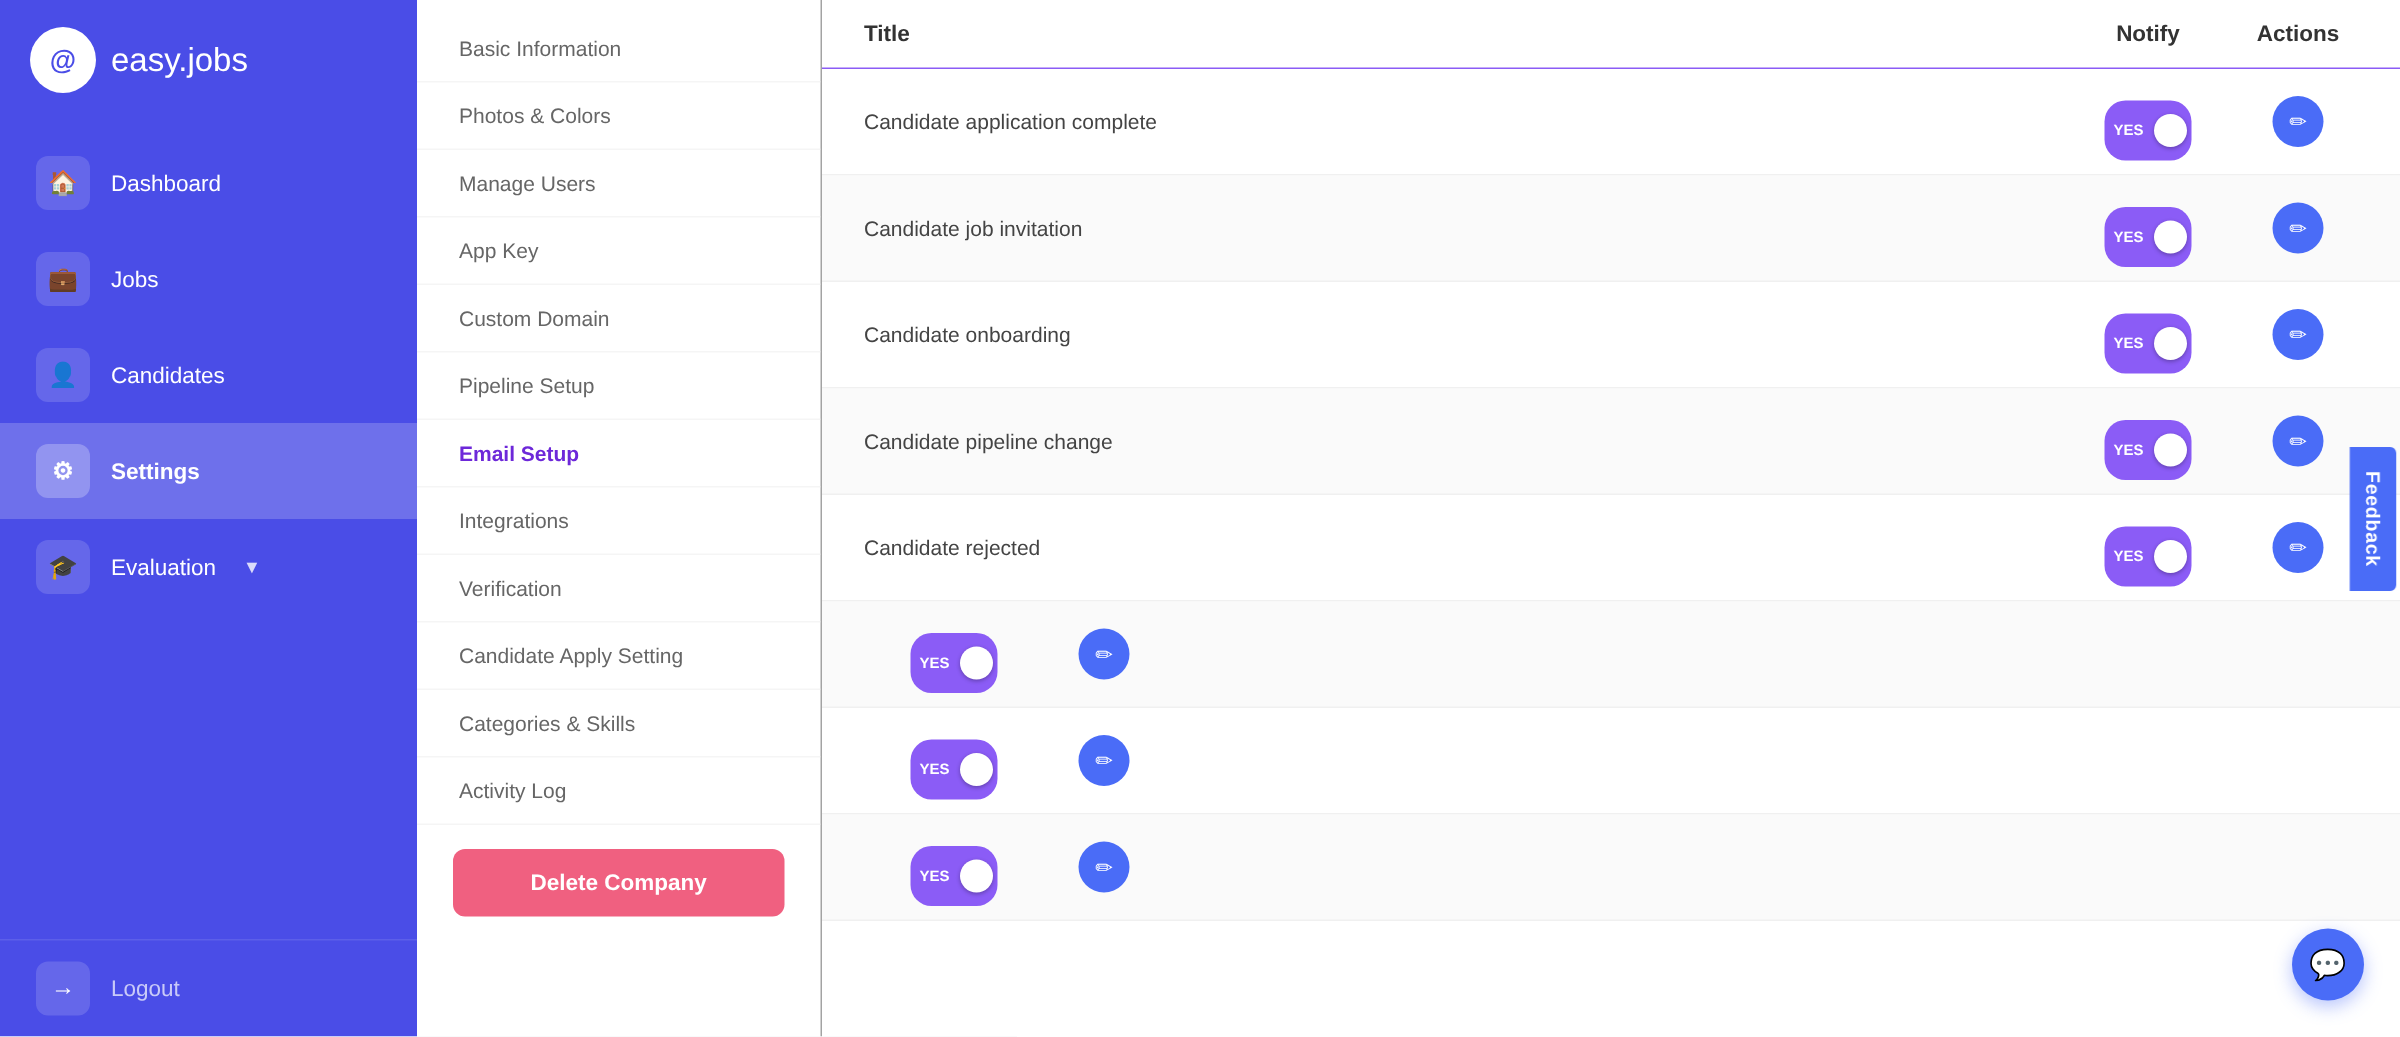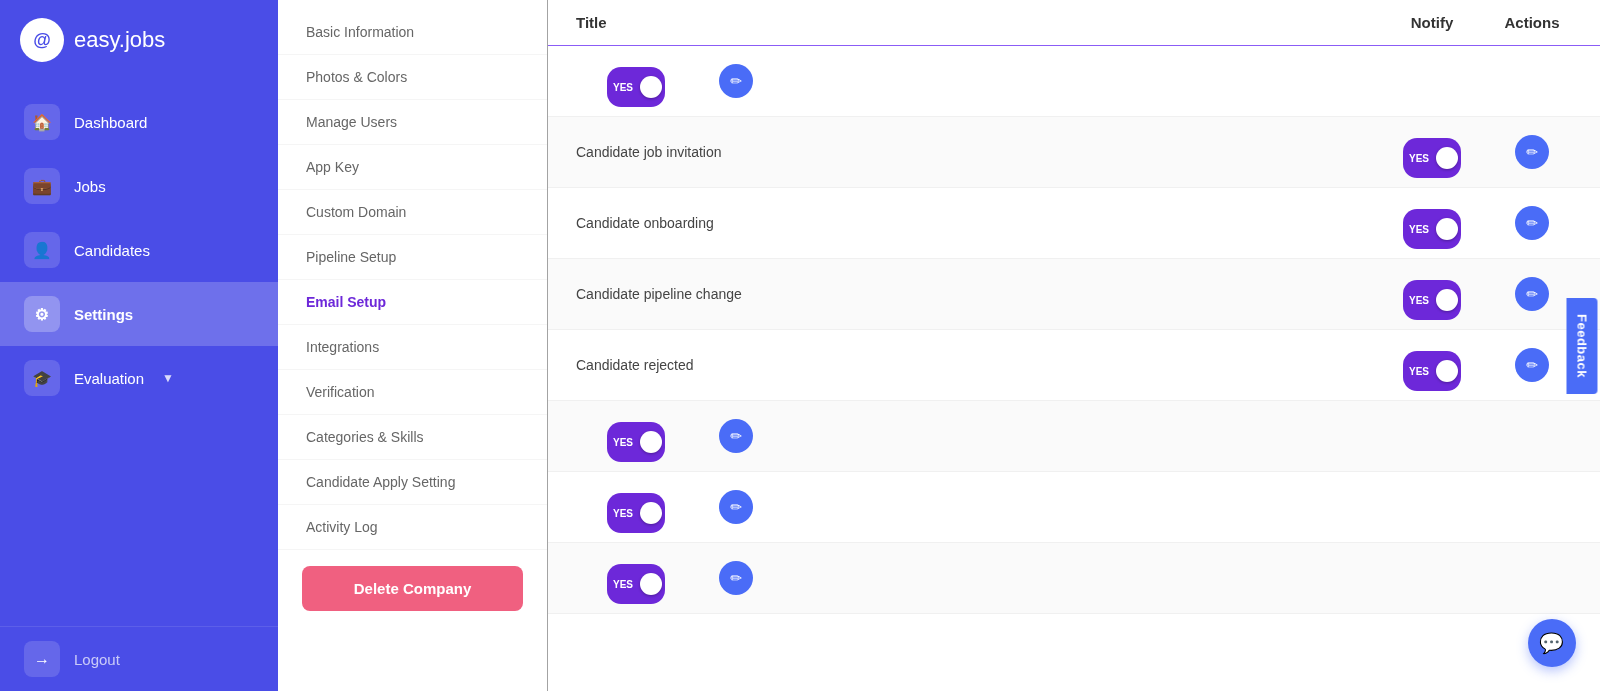--- a/index.html
+++ b/index.html
@@ -186,21 +186,21 @@
     
     .toggle {
       position: relative;
       width: 58px;
       height: 28px;
       cursor: pointer;
     }
     .toggle-track {
       width: 58px;
       height: 40px;
-      background: #6d28d9;
+      background: #8b5cf6;
       border-radius: 14px;
       position: relative;
       display: flex;
       align-items: center;
     }
     .toggle-label-yes {
       color: white;
       font-size: 10px;
       font-weight: 700;
       position: absolute;
@@ -331,40 +331,41 @@
   <div class="sub-menu-item active">
     <span>Email Setup</span>
   </div>
   <div class="sub-menu-item">
     <span>Integrations</span>
   </div>
   <div class="sub-menu-item">
     <span>Verification</span>
   </div>
   <div class="sub-menu-item">
+    <span>Candidate Apply Setting</span>
+  </div>
+  <div class="sub-menu-item">
     <span>Categories &amp; Skills</span>
-  </div>
-  <div class="sub-menu-item">
-    <span>Candidate Apply Setting</span>
   </div>
   <div class="sub-menu-item">
     <span>Activity Log</span>
   </div>
   <button class="delete-btn">Delete Company</button>
 </div>
 
 <div class="main-content">
 
   <div class="table-header">
     <div class="col-title">Title</div>
     <div class="col-notify">Notify</div>
     <div class="col-actions">Actions</div>
   </div>
 
   <div class="table-row">
+    <div class="row-title">Candidate application complete</div>
     <div class="row-notify">
       <div class="toggle">
         <div class="toggle-track">
           <span class="toggle-label-yes">YES</span>
           <div class="toggle-thumb"></div>
         </div>
       </div>
     </div>
     <div class="row-actions">
       <div class="edit-btn">✏</div>

